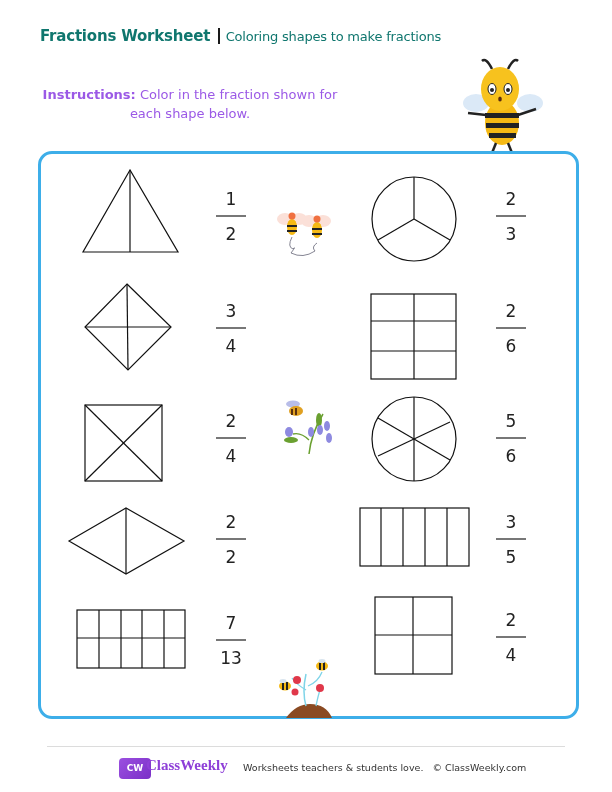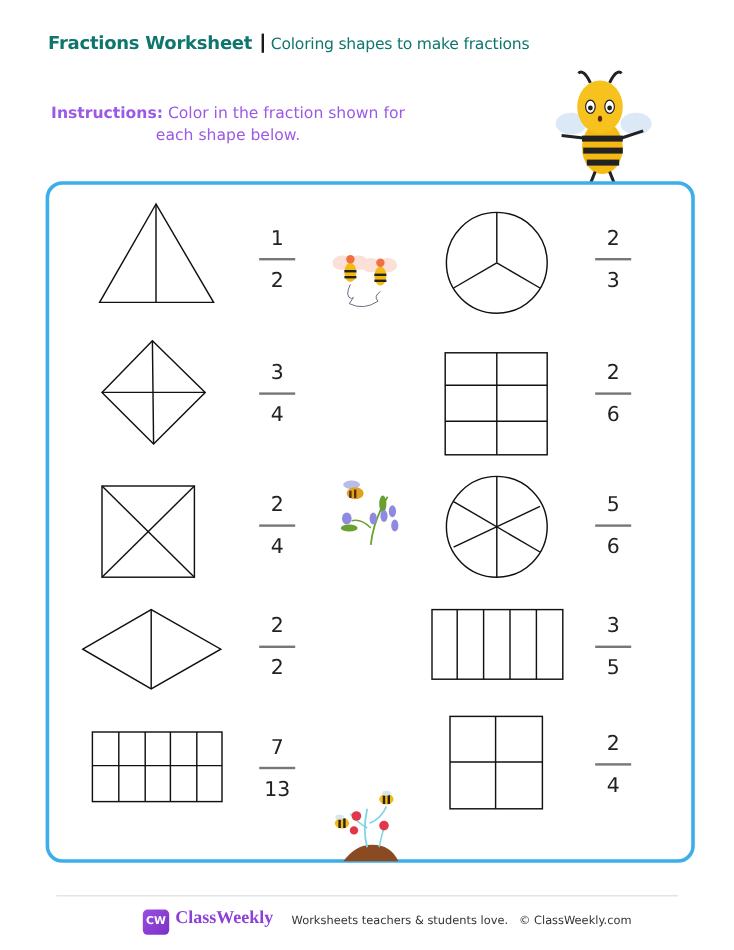--- a/index.html
+++ b/index.html
@@ -11,21 +11,21 @@
   .title .sub { font-size: 13px; }
   .instructions { left: 40px; top: 85px; width: 300px; font-size: 13px; line-height: 19px; color: #9b59e6; text-align: center; }
   .instructions .label { font-weight: bold; }
   .frame { left: 38px; top: 151px; width: 535px; height: 562px; border: 3px solid #3daee9; border-radius: 14px; }
   .frac { width: 40px; text-align: center; font-size: 17px; color: #222; }
   .frac .num { display: block; height: 22px; line-height: 22px; }
   .frac .bar { display: block; width: 30px; height: 2px; background: #777; margin: 5px auto 6px auto; }
   .frac .den { display: block; height: 22px; line-height: 22px; }
   svg.shapes { position: absolute; left: 0; top: 0; }
   .footer-line { left: 47px; top: 746px; width: 518px; height: 1px; background: #dcdcdc; }
-  .logo-box { left: 119px; top: 758px; width: 22px; height: 21px; border-radius: 4px; background: linear-gradient(135deg, #9b4fe0, #7a2fc7); color: #fff; font-size: 9px; font-weight: bold; text-align: center; line-height: 21px; }
+  .logo-box { left: 119px; top: 758px; width: 32px; height: 21px; border-radius: 4px; background: linear-gradient(135deg, #9b4fe0, #7a2fc7); color: #fff; font-size: 9px; font-weight: bold; text-align: center; line-height: 21px; }
   .logo-text { left: 146px; top: 757px; font-size: 15px; font-weight: bold; color: #8e3fd8; font-family: Liberation Serif, serif; }
   .tagline { left: 243px; top: 762px; font-size: 9.5px; color: #333; white-space: nowrap; }
 </style>
 </head>
 <body>
 
 <div class="abs title">
   <span class="main">Fractions Worksheet</span><span class="sep"></span><span class="sub">Coloring shapes to make fractions</span>
 </div>
 

